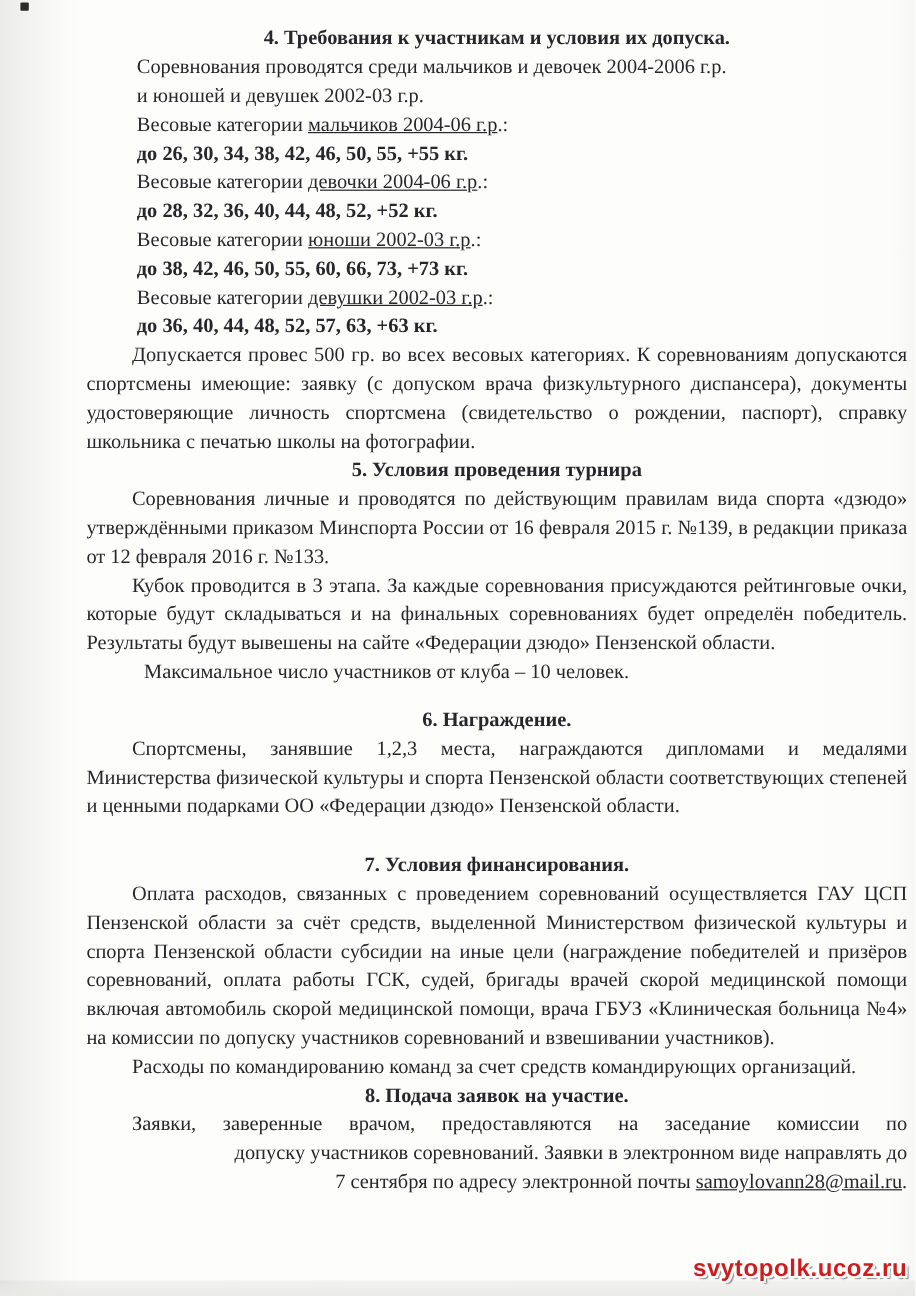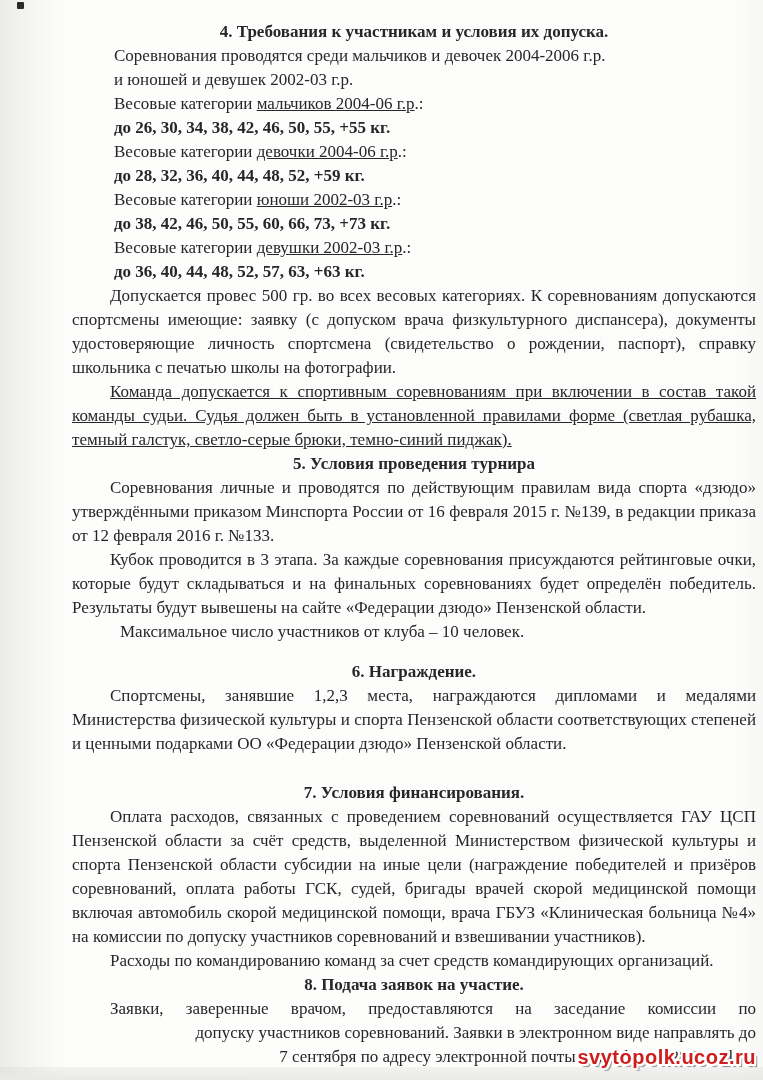--- a/index.html
+++ b/index.html
@@ -31,21 +31,21 @@
   .cat-block { margin-left: 42px; }
   .cat-line strong u, .cat-line strong { font-weight: normal; }
   .weights { font-weight: bold; margin-left: 42px; }
   .uline { text-decoration: underline; }
   .intro { margin-left: 42px; }
   .maxline { text-indent: 48px; }
   .gap-before-6 { margin-top: 16px; }
   .gap-before-7 { margin-top: 25px; }
   .just-full { text-align: justify; text-align-last: justify; text-indent: 38px; }
   .left-line { text-align: right; }
-  .email { }
+  .email { text-decoration: underline; }
   .watermark {
     position: absolute;
     right: 7px;
     bottom: 11px;
     font-family: "Liberation Sans", "DejaVu Sans", sans-serif;
     font-weight: bold;
     font-size: 20px;
     letter-spacing: 0.5px;
     text-shadow:
       -2px -2px 0 #ffffff, 2px -2px 0 #ffffff, -2px 2px 0 #ffffff, 2px 2px 0 #ffffff,
@@ -77,30 +77,29 @@
   <div class="content">
 
     <div class="sec-title">4. Требования к участникам и условия их допуска.</div>
     <div class="intro">Соревнования проводятся среди мальчиков и девочек 2004-2006 г.р.</div>
     <div class="intro">и юношей и девушек 2002-03 г.р.</div>
 
     <div class="cat-block cat-line"><span>Весовые категории </span><strong><span class="uline">мальчиков 2004-06 г.р</span></strong><strong>.:</strong></div>
     <div class="weights">до 26, 30, 34, 38, 42, 46, 50, 55, +55 кг.</div>
 
     <div class="cat-block cat-line"><span>Весовые категории </span><strong><span class="uline">девочки 2004-06 г.р</span></strong><strong>.:</strong></div>
-    <div class="weights">до 28, 32, 36, 40, 44, 48, 52, +59 кг.</div>
+    <div class="weights">до 28, 32, 36, 40, 44, 48, 52, +52 кг.</div>
 
     <div class="cat-block cat-line"><span>Весовые категории </span><strong><span class="uline">юноши 2002-03 г.р</span></strong><strong>.:</strong></div>
     <div class="weights">до 38, 42, 46, 50, 55, 60, 66, 73, +73 кг.</div>
 
     <div class="cat-block cat-line"><span>Весовые категории </span><strong><span class="uline">девушки 2002-03 г.р</span></strong><strong>.:</strong></div>
     <div class="weights">до 36, 40, 44, 48, 52, 57, 63, +63 кг.</div>
 
     <div class="par">Допускается провес 500 гр.  во всех весовых категориях. К соревнованиям допускаются спортсмены  имеющие: заявку (с допуском врача физкультурного диспансера), документы удостоверяющие личность спортсмена (свидетельство о рождении, паспорт), справку школьника с печатью школы на фотографии.</div>
-    <div class="par uline">Команда допускается к спортивным соревнованиям при включении в состав такой команды судьи. Судья должен быть в установленной правилами форме (светлая рубашка, темный галстук, светло-серые брюки, темно-синий пиджак).</div>
 
     <div class="sec-title">5.  Условия проведения турнира</div>
     <div class="par">Соревнования личные и проводятся по действующим правилам вида спорта «дзюдо» утверждёнными приказом Минспорта России от 16 февраля 2015 г. №139, в редакции приказа от 12 февраля 2016 г. №133.</div>
     <div class="par">Кубок проводится в 3 этапа. За каждые соревнования присуждаются рейтинговые очки, которые будут складываться и на финальных соревнованиях будет определён победитель. Результаты будут вывешены на сайте «Федерации дзюдо» Пензенской области.</div>
     <div class="maxline">Максимальное число участников от клуба – 10 человек.</div>
 
     <div class="sec-title gap-before-6">6.  Награждение.</div>
     <div class="par">Спортсмены, занявшие 1,2,3 места, награждаются дипломами и медалями Министерства физической культуры и спорта Пензенской области соответствующих степеней и ценными подарками ОО «Федерации дзюдо» Пензенской области.</div>
 
     <div class="sec-title gap-before-7">7.  Условия финансирования.</div>

